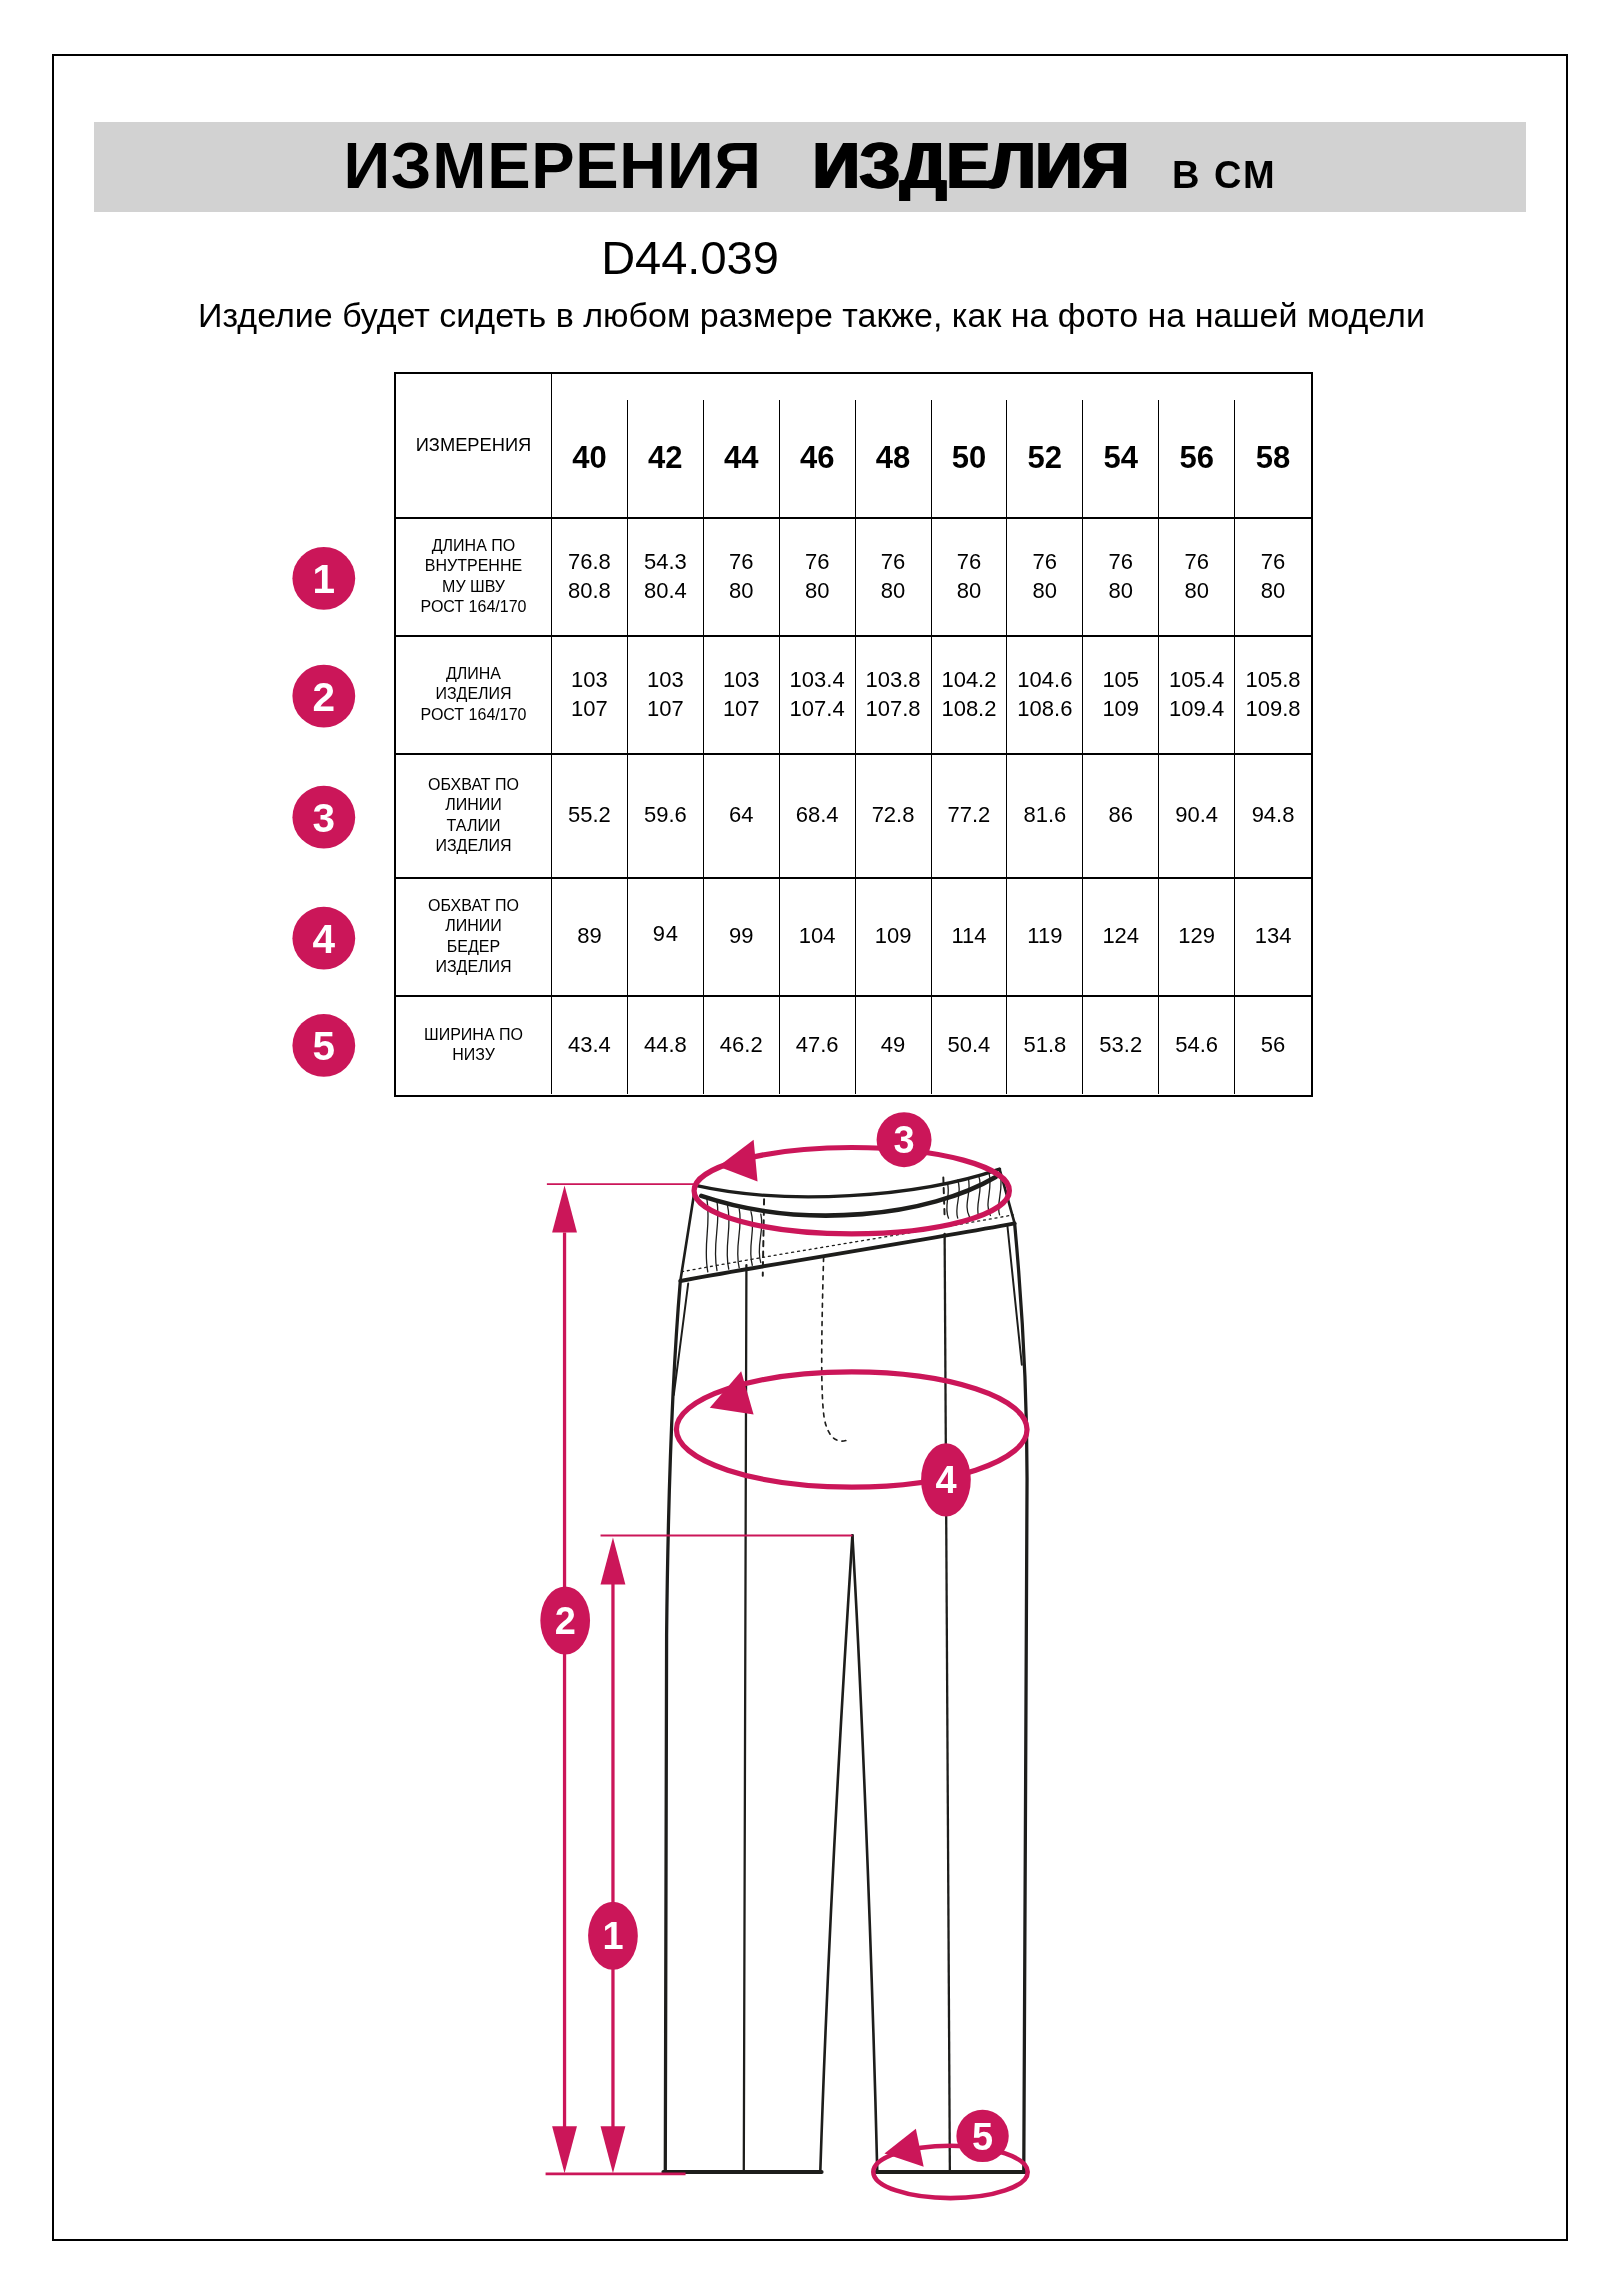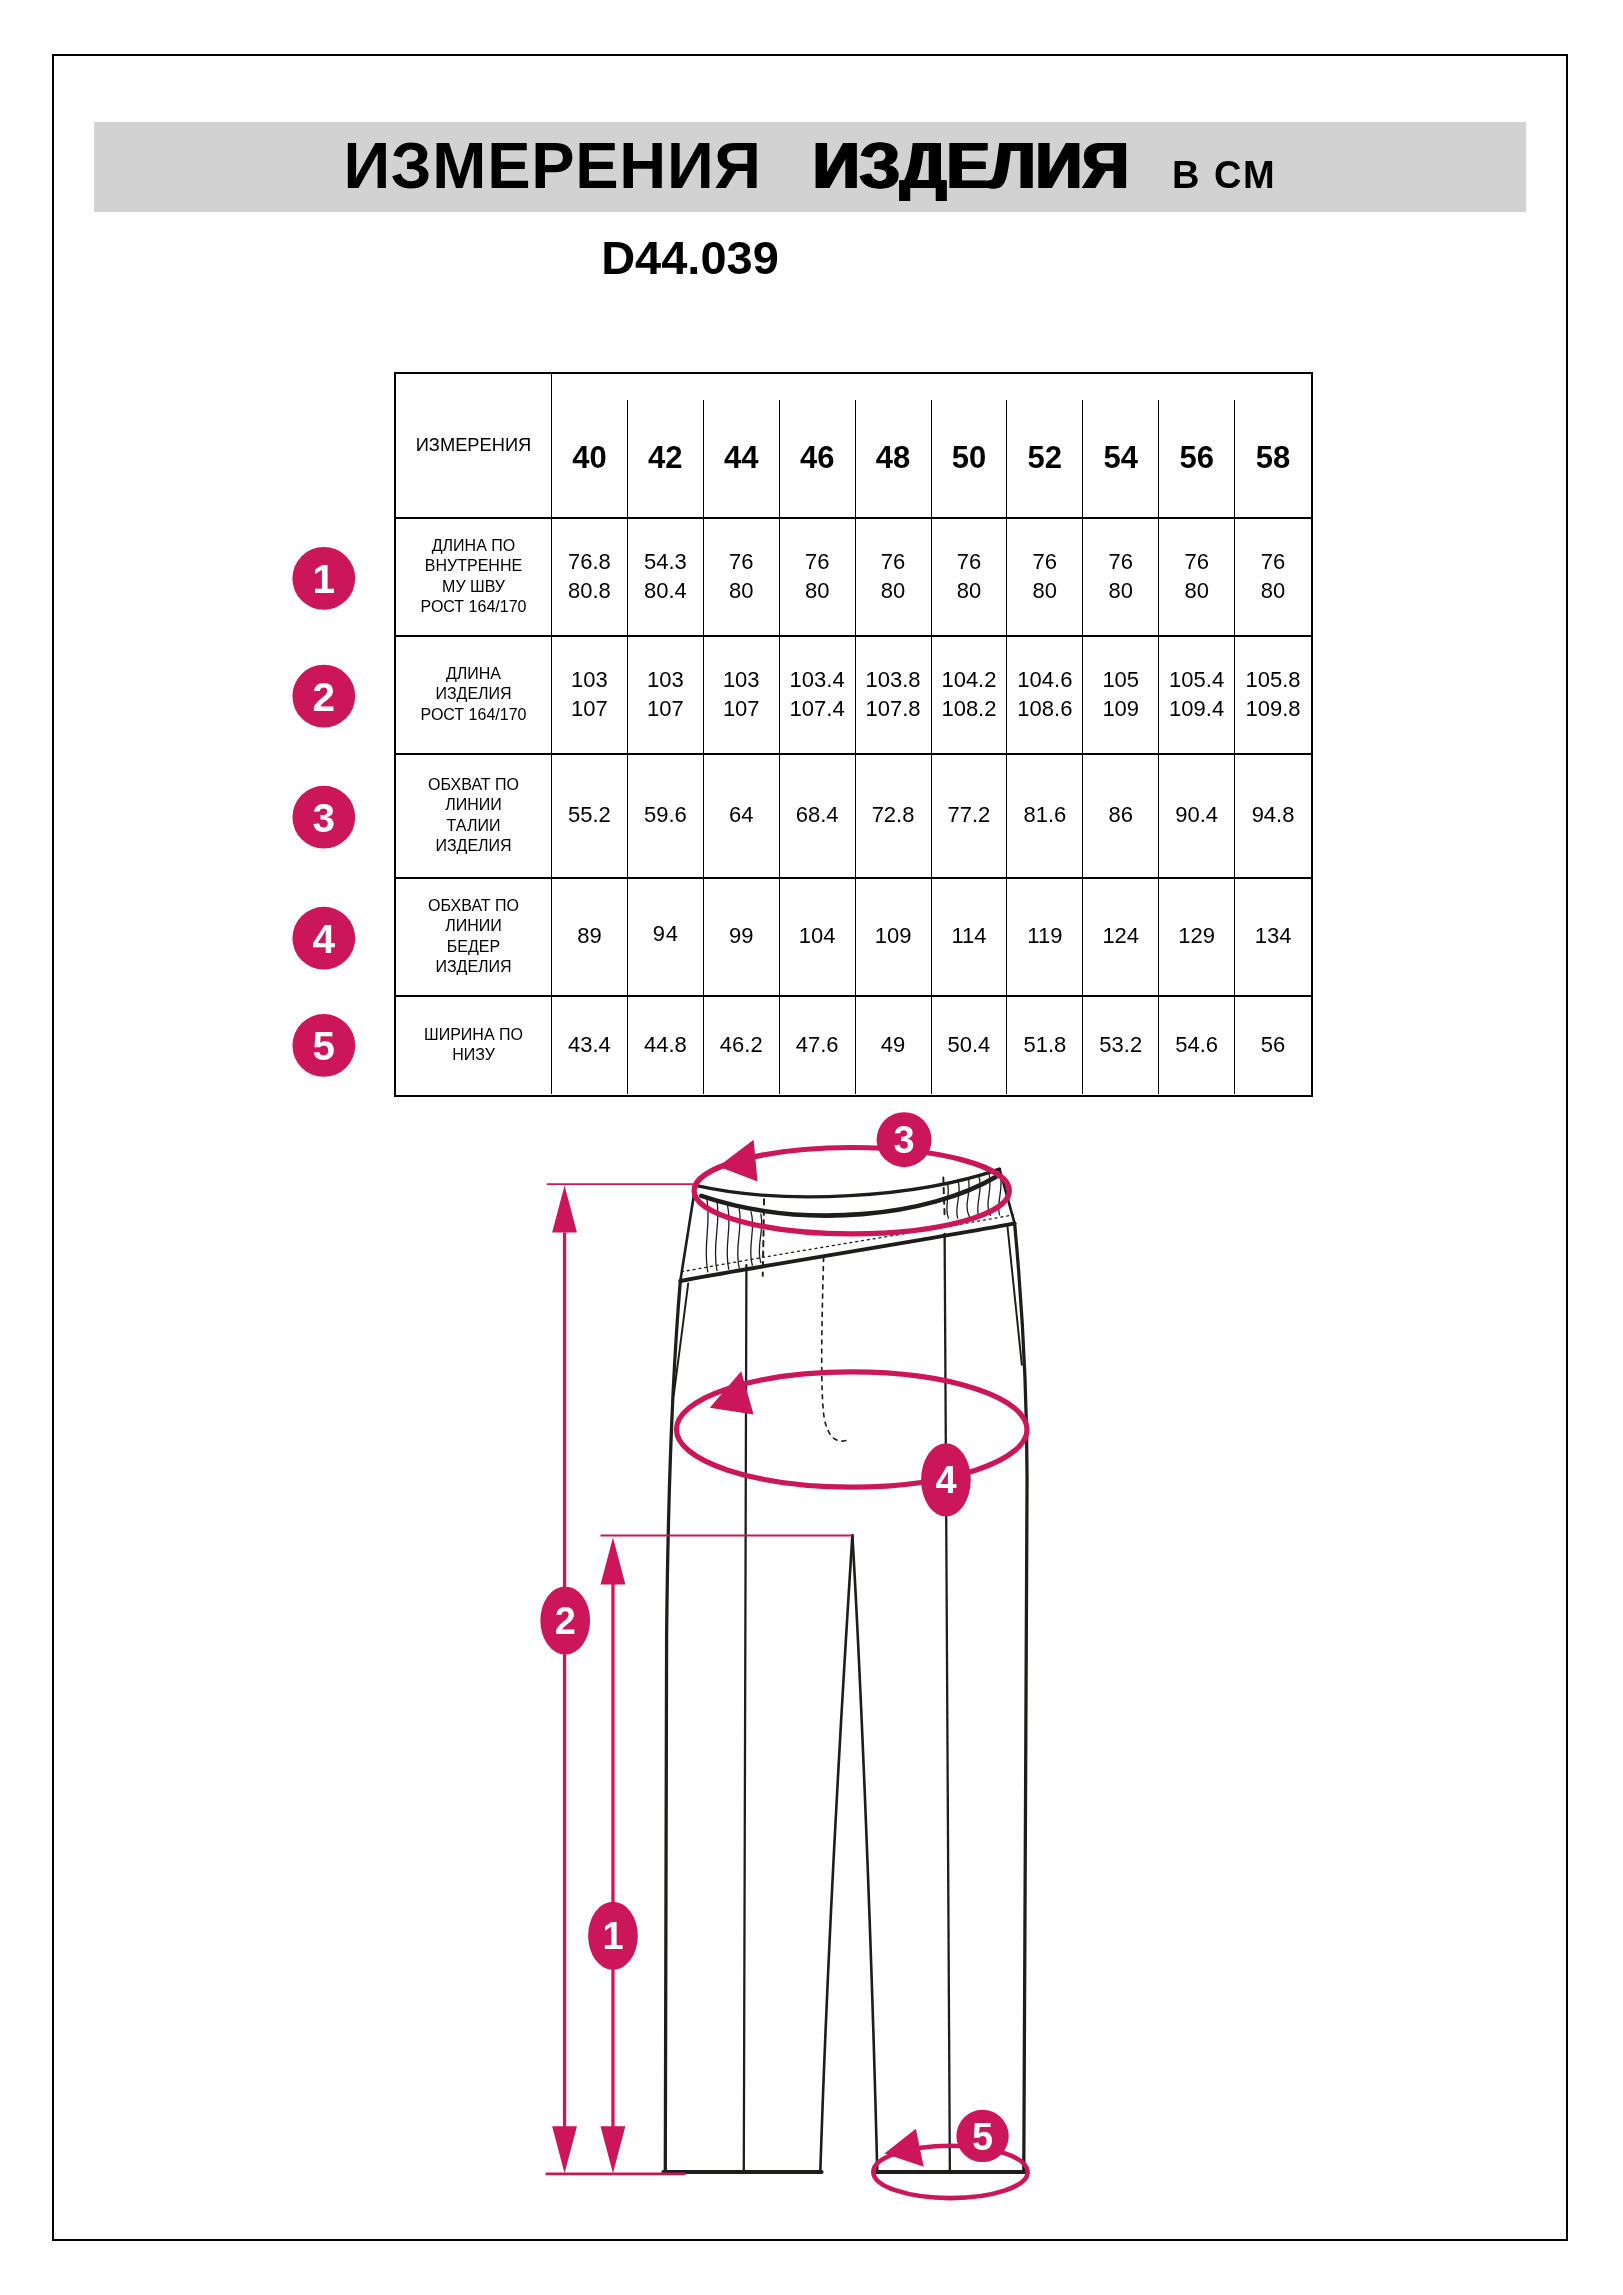--- a/index.html
+++ b/index.html
@@ -7,21 +7,21 @@
         font-family:"Liberation Sans",sans-serif;color:#000;}
   .frame{position:absolute;left:52px;top:54px;width:1516px;height:2187px;
          border:2px solid #000;box-sizing:border-box;}
   .band{position:absolute;left:94px;top:122px;width:1432px;height:90px;
         background:var(--band);text-align:center;line-height:88px;white-space:nowrap;}
   .t-main{font-size:65px;font-weight:700;letter-spacing:0.7px;}
   .t-emph{font-size:65px;font-weight:700;margin-left:51px;
           text-shadow:1.6px 0 0 #000,-1.6px 0 0 #000;}
   .t-units{font-size:38px;font-weight:700;margin-left:43px;letter-spacing:2px;}
   .model{position:absolute;left:0;top:230px;width:1380px;text-align:center;
-         font-size:47px;font-weight:700;}
+         font-size:47px;font-weight:400;}
   .subtitle{position:absolute;left:0;top:296px;width:1623px;text-align:center;
             font-size:34px;font-weight:400;}
   #grid{position:absolute;left:394px;top:372px;width:919px;height:725px;
         box-sizing:border-box;border:2.6px solid #000;background:#fff;
         display:grid;grid-template-columns:156px repeat(10,1fr);
         grid-template-rows:25.5px 119px 118px 118px 124px 118px 97px;}
   .cell{border-right:1.3px solid #000;border-bottom:1.3px solid #000;
         display:flex;align-items:center;justify-content:center;
         text-align:center;white-space:pre-line;box-sizing:border-box;}
   .lastcol{border-right:none;}
@@ -43,20 +43,21 @@
 <div class="page">
 
   <div class="frame"></div>
 
   <div class="band">
     <span class="t-main">ИЗМЕРЕНИЯ</span><span class="t-emph">ИЗДЕЛИЯ</span><span class="t-units">В СМ</span>
   </div>
 
   <div class="model">D44.039</div>
 
+  <div class="subtitle">Изделие будет сидеть в любом размере также, как на фото на нашей модели</div>
 
   <div id="grid">
       <div class="cell corner thickb" style="grid-area: 1 / 1 / 3;">ИЗМЕРЕНИЯ</div>
       <div class="cell size thickb" style="grid-area: 2 / 2;">40</div>
       <div class="cell size thickb" style="grid-area: 2 / 3;">42</div>
       <div class="cell size thickb" style="grid-area: 2 / 4;">44</div>
       <div class="cell size thickb" style="grid-area: 2 / 5;">46</div>
       <div class="cell size thickb" style="grid-area: 2 / 6;">48</div>
       <div class="cell size thickb" style="grid-area: 2 / 7;">50</div>
       <div class="cell size thickb" style="grid-area: 2 / 8;">52</div>

